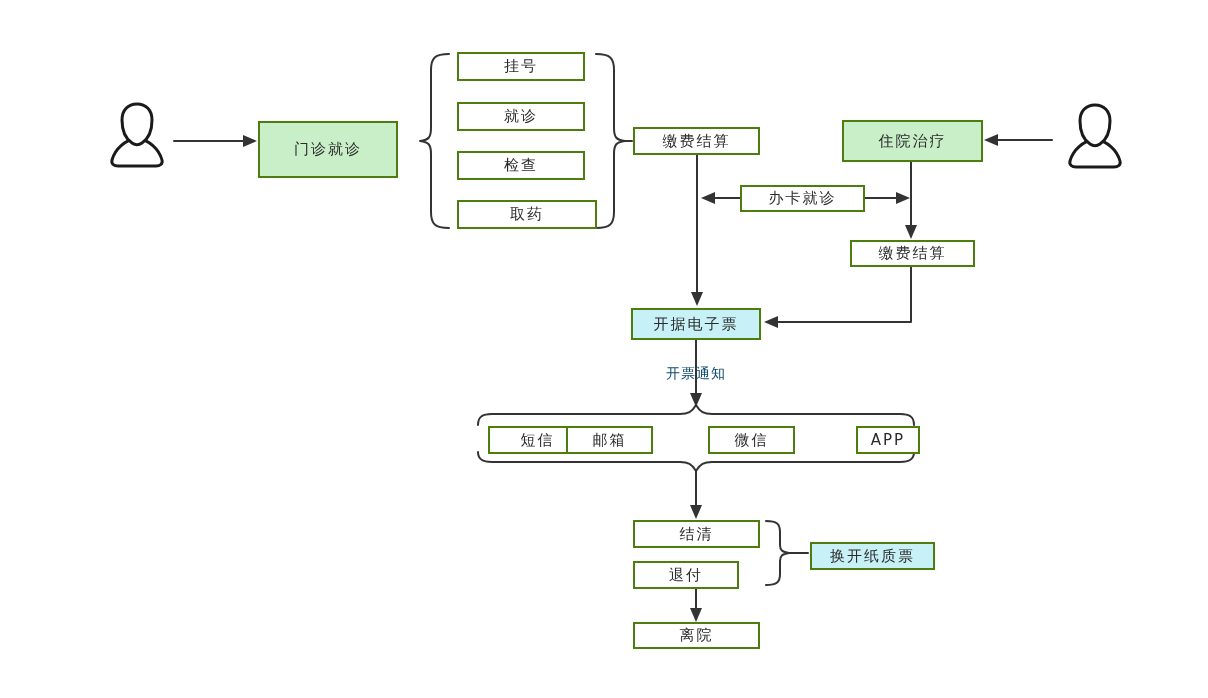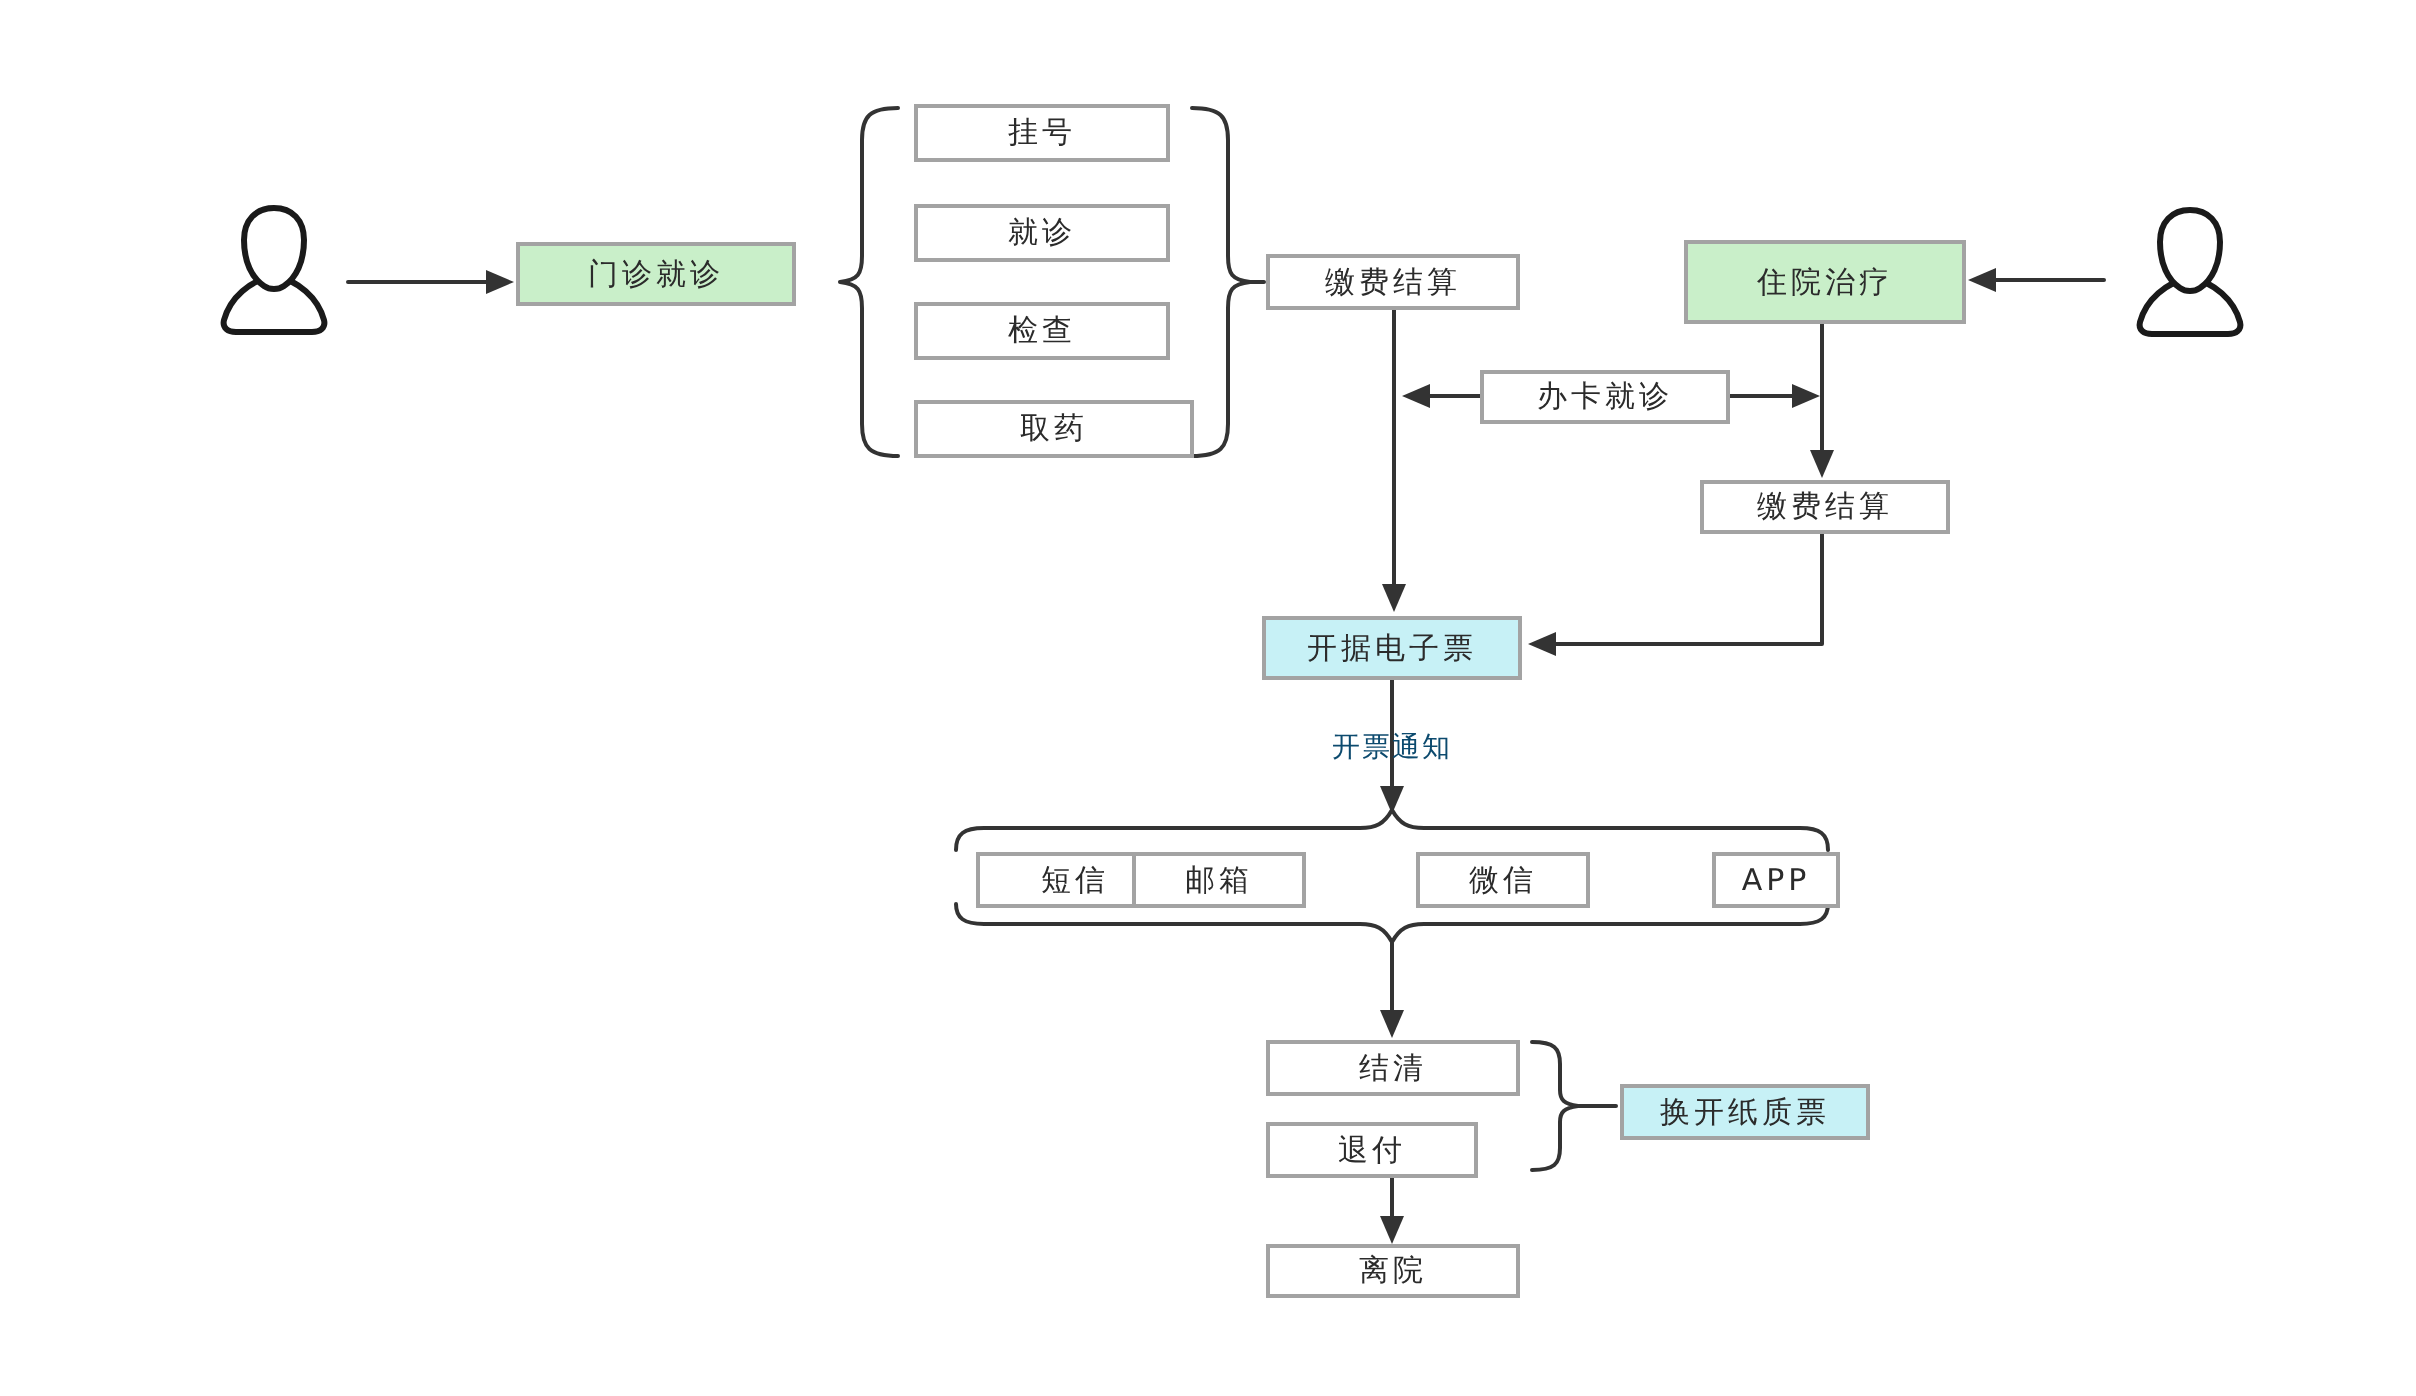--- a/index.html
+++ b/index.html
@@ -4,21 +4,21 @@
 <style>
   html,body{margin:0;padding:0;}
   body{
     width:1208px;height:698px;background:#ffffff;position:relative;overflow:hidden;
     font-family:"DejaVu Sans","Liberation Sans",sans-serif;
   }
   .canvas{position:absolute;left:0;top:0;width:1208px;height:698px;}
   .wires{position:absolute;left:0;top:0;z-index:1;}
   .node{
     position:absolute;box-sizing:border-box;z-index:2;
-    background:#ffffff;border:2px solid #a3a3a3;
+    background:#ffffff;border:2px solid #4d7c0f;
     display:flex;align-items:center;justify-content:center;
     font-size:15px;color:#2b2b2b;letter-spacing:2px;white-space:nowrap;
   }
   .node.green{background:#c9efc9;}
   .node.cyan{background:#c7f1f6;font-family:Liberation Serif, serif;}
   .edge-label{
     position:absolute;z-index:3;font-size:14px;color:#0c4a6e;
     text-align:center;letter-spacing:1px;white-space:nowrap;
   }
 </style>
@@ -93,21 +93,21 @@
       <path d="M766,521 C777,521 780,524 780,532 L780,545 C780,550 782,552 789,553 C782,554 780,556 780,561 L780,574 C780,582 777,585 766,585"></path>
       <path d="M789,553 L808,553"></path>
 
       <g>
         <path d="M696,588 L696,608"></path>
         <polygon points="696,622 690,608 702,608" fill="#333333" stroke="none"></polygon>
       </g>
     </g>
   </svg>
 
-  <div class="node green" style="left:258px;top:121px;width:140px;height:32px">门诊就诊</div>
+  <div class="node green" style="left:258px;top:121px;width:140px;height:57px">门诊就诊</div>
 
   <div class="node" style="left:457px;top:52px;width:128px;height:29px">挂号</div>
   <div class="node" style="left:457px;top:102px;width:128px;height:29px">就诊</div>
   <div class="node" style="left:457px;top:151px;width:128px;height:29px">检查</div>
   <div class="node" style="left:457px;top:200px;width:140px;height:29px">取药</div>
 
   <div class="node" style="left:633px;top:127px;width:127px;height:28px">缴费结算</div>
 
   <div class="node green" style="left:842px;top:120px;width:141px;height:42px">住院治疗</div>
 

